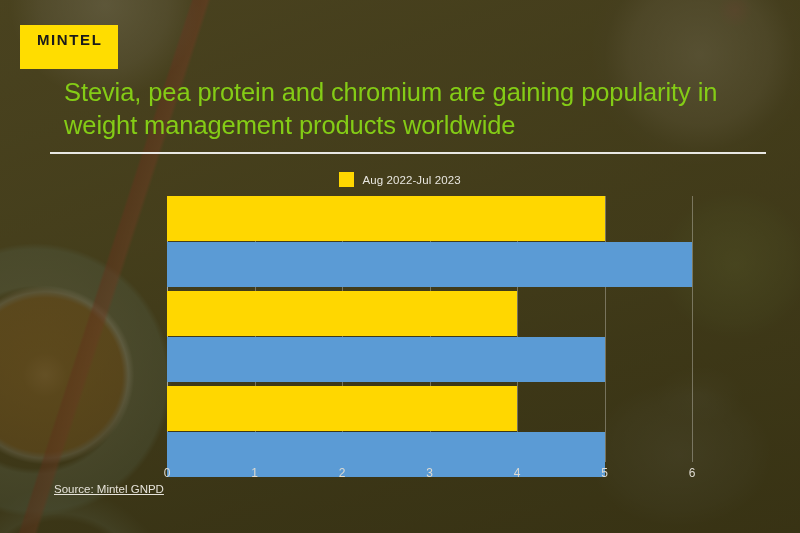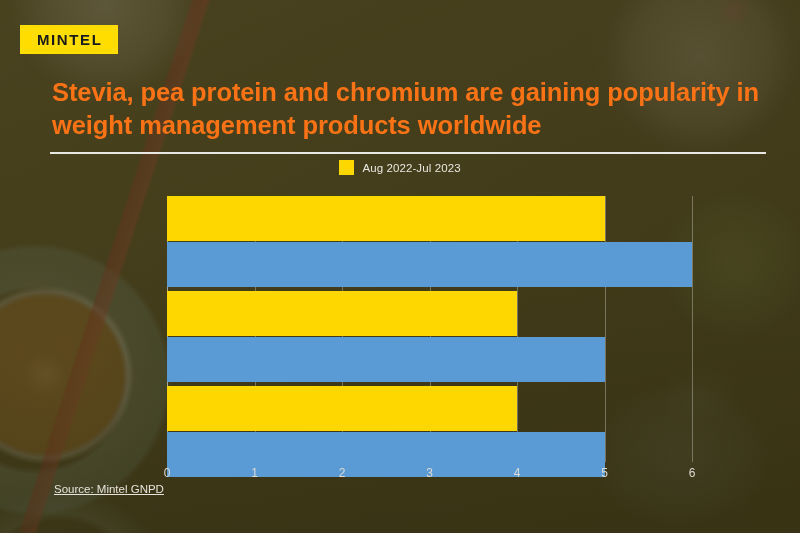--- a/index.html
+++ b/index.html
@@ -39,38 +39,38 @@
   #bg-tint {
     position:absolute; inset:0;
     background:linear-gradient(180deg, rgba(52,46,16,0.62) 0%, rgba(56,50,18,0.66) 45%, rgba(50,45,16,0.70) 100%);
   }
 
   
   #logo {
     position:absolute; left:20px; top:25px;
     background:#FFDD00; color:#1a1a1a;
     font-size:15px; font-weight:bold; letter-spacing:1.6px;
-    padding:7px 16px 7px 17px;
+    padding:7px 16px 22px 17px;
     line-height:1;
   }
 
   
   #title {
-    position:absolute; left:52px; top:76px; width:720px;
-    color:#f97316; font-size:25.5px; font-weight:bold;
+    position:absolute; left:64px; top:76px; width:720px;
+    color:#84cc16; font-size:25.5px; font-weight:normal;
     line-height:1.30; letter-spacing:-0.1px;
   }
   #divider {
     position:absolute; left:50px; top:152px; width:716px; height:1.6px;
     background:rgba(255,255,255,0.88);
   }
 
   
   #legend {
-    position:absolute; left:0; top:160px; width:800px;
+    position:absolute; left:0; top:172px; width:800px;
     display:flex; justify-content:center; align-items:center; gap:32px;
   }
   .legend-item { display:flex; align-items:center; gap:8px; }
   .legend-swatch { width:15px; height:15px; display:block; }
   .legend-label { color:#e8e6df; font-size:11.5px; letter-spacing:0.1px; }
 
   
   #chart { position:absolute; left:0; top:196px; width:800px; height:280px; }
   #plot { position:absolute; left:167px; top:0; width:525px; height:266px; }
 

